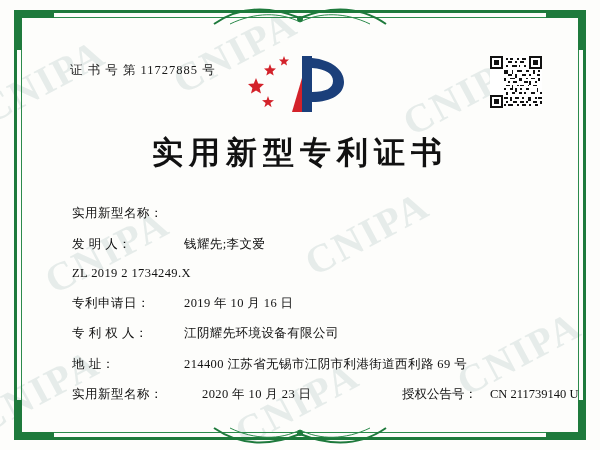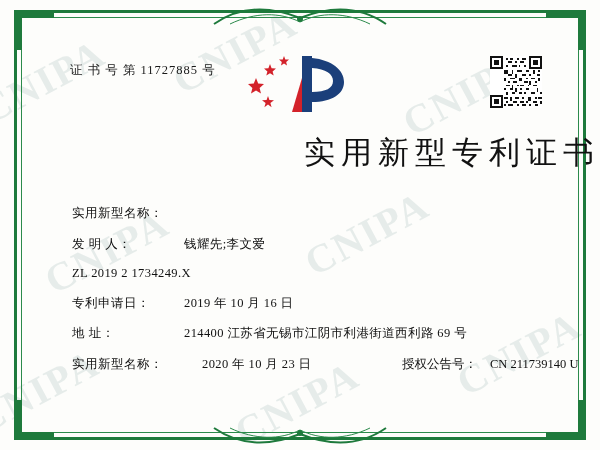--- a/index.html
+++ b/index.html
@@ -115,24 +115,24 @@
     top: 56px;
     width: 52px;
     height: 52px;
   }
 
   .title {
     position: absolute;
     left: 0;
     right: 0;
     top: 132px;
-    text-align: right;
+    text-align: center;
     font-family: "Liberation Serif", serif;
     font-size: 31px;
-    font-weight: normal;
+    font-weight: bold;
     color: #111111;
     letter-spacing: 6px;
   }
 
   
   .fields {
     position: absolute;
     left: 72px;
     top: 205px;
     right: 60px;
@@ -325,20 +325,24 @@
 
     <div class="row">
       <span class="value">ZL 2019 2 1734249.X</span>
     </div>
 
     <div class="row">
       <span class="label">专利申请日：</span>
       <span class="value">2019 年 10 月 16 日</span>
     </div>
 
+    <div class="row">
+      <span class="label">专 利 权 人：</span>
+      <span class="value">江阴耀先环境设备有限公司</span>
+    </div>
 
     <div class="row">
       <span class="label">地      址：</span>
       <span class="value">214400 江苏省无锡市江阴市利港街道西利路 69 号</span>
     </div>
 
     <div class="row split">
       <span class="label">实用新型名称：</span>
       <span class="value">2020 年 10 月 23 日</span>
       <span class="label2">授权公告号：</span>

